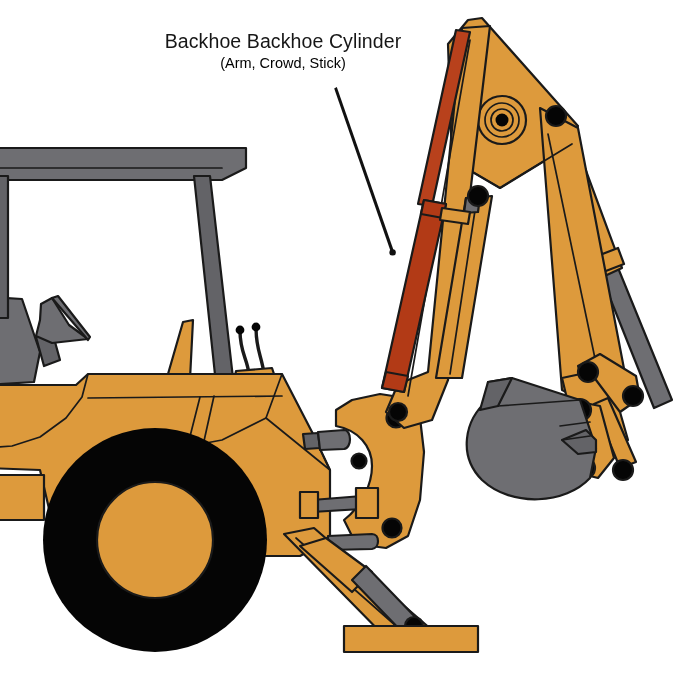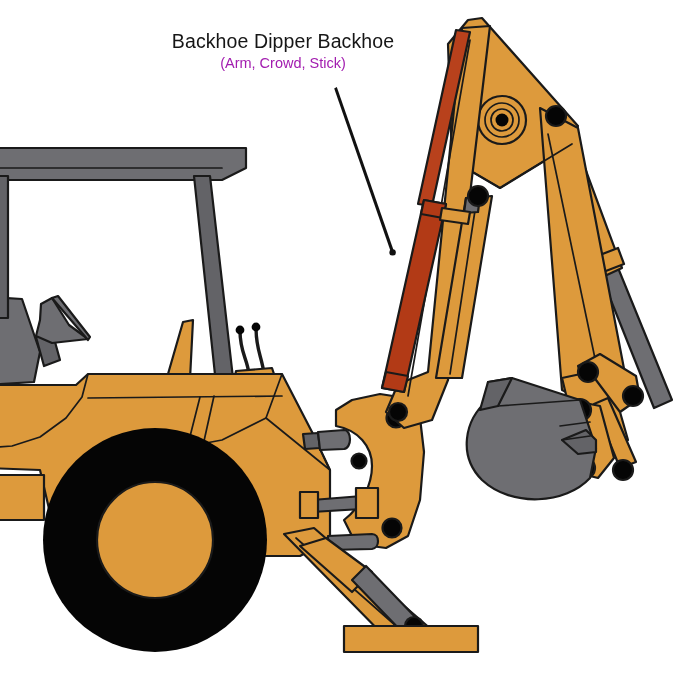--- a/index.html
+++ b/index.html
@@ -42,21 +42,21 @@
     font-weight: 400;
     color: #161616;
     letter-spacing: 0.1px;
     line-height: 1.18;
     white-space: nowrap;
   }
   .callout-sub {
     font-family: "Liberation Sans", sans-serif;
     font-size: 14.5px;
     font-weight: 400;
-    color: #a21caf;
+    color: #000000;
     line-height: 1.2;
     margin-top: 2px;
     white-space: nowrap;
   }
 </style>
 </head>
 <body>
 
 <div id="diagram-root">
 
@@ -242,17 +242,17 @@
       <path class="olt nofill" d="M 560 426 L 590 422"></path>
     </g>
 
     <g>
       <path fill="#111111" d="M 334.2 88.6 L 336.8 87.0 L 394.2 252.0 L 391.2 253.0 Z"></path>
       <circle fill="#111111" cx="392.6" cy="252.4" r="3.2"></circle>
     </g>
   </svg>
 
   <div class="callout-block">
-    <div class="callout-title">Backhoe Dipper Backhoe</div>
+    <div class="callout-title">Backhoe Backhoe Cylinder</div>
     <div class="callout-sub">(Arm, Crowd, Stick)</div>
   </div>
 
 </div>
 
 </body></html>

